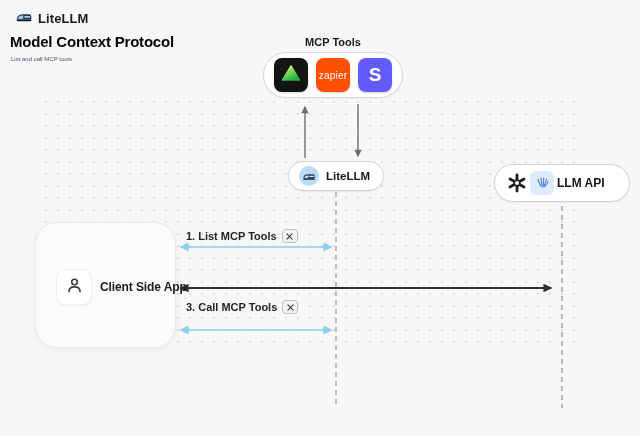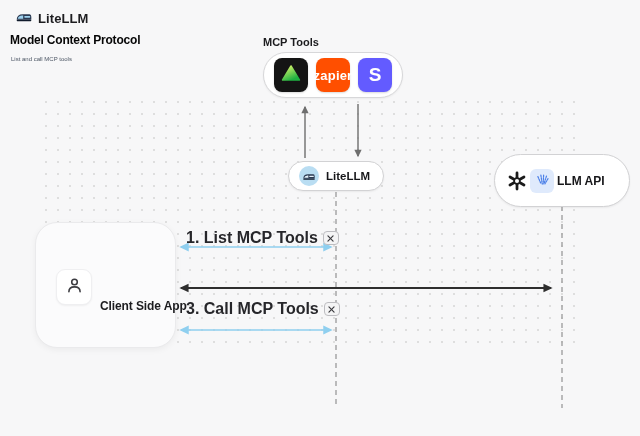--- a/index.html
+++ b/index.html
@@ -8,65 +8,65 @@
 
   .dot-grid { position:absolute; left:40px; top:96px; width:545px; height:254px;
     background-image:radial-gradient(#dedede 1px, transparent 1.2px);
     background-size:12px 12px; z-index:0; }
 
   .wires { position:absolute; left:0; top:0; z-index:1; }
 
   
   .brand { position:absolute; left:15px; top:9px; display:flex; align-items:center; gap:5px; z-index:2; }
   .brand-text { font-size:13px; font-weight:700; color:#1d1d20; letter-spacing:.1px; }
-  .page-title { position:absolute; left:10px; top:33px; font-size:12px; font-weight:800; color:#060606; letter-spacing:-.2px; z-index:2; }
+  .page-title { position:absolute; left:10px; top:33px; font-size:15px; font-weight:800; color:#060606; letter-spacing:-.2px; z-index:2; }
   .page-subtitle { position:absolute; left:11px; top:56px; font-size:6px; color:#4b5563; z-index:2; }
 
   
-  .mcp-label { position:absolute; left:263px; top:36px; width:140px; text-align:left;
+  .mcp-label { position:absolute; left:263px; top:36px; width:140px; text-align:center;
     font-size:11px; font-weight:600; color:#1b1b1e; z-index:2; }
   .mcp-box { position:absolute; left:263px; top:52px; width:140px; height:46px; background:#fff;
     border:1px solid #d7d7d9; border-radius:23px; box-shadow:0 1px 2px rgba(0,0,0,.05);
     display:flex; align-items:center; justify-content:center; gap:8px; z-index:2; }
   .tool-tile { width:34px; height:34px; border-radius:8px; display:flex; align-items:center;
     justify-content:center; box-shadow:0 1px 2px rgba(0,0,0,.15); }
   .tile-black { background:#141414; }
   .tile-zapier { background:#ff4f00; }
   .tile-stripe { background:#635bff; }
-  .zapier-word { color:#fff; font-size:13px; font-weight:700; letter-spacing:.2px; }
+  .zapier-word { color:#fff; font-size:10px; font-weight:400; letter-spacing:.2px; }
   .stripe-s { color:#fff; font-size:19px; font-weight:800; line-height:1; padding-bottom:2px; }
 
   
   .pill { position:absolute; background:#fff; border:1px solid #d2d2d4; border-radius:999px;
     box-shadow:0 1px 2px rgba(0,0,0,.06); display:flex; align-items:center; z-index:2; }
   .litellm-node { left:288px; top:161px; width:96px; height:30px; padding:0 10px; gap:7px; }
   .litellm-icon-circle { width:20px; height:20px; border-radius:50%; background:#b9ddf2;
     display:flex; align-items:center; justify-content:center; flex:none; }
   .node-label { font-size:11.5px; font-weight:700; color:#17171a; }
 
-  .llmapi-node { left:494px; top:154px; width:136px; height:53px; padding:0 9px; }
+  .llmapi-node { left:494px; top:164px; width:136px; height:38px; padding:0 9px; }
   .openai-wrap { width:26px; height:26px; border-radius:7px; background:#fff;
     display:flex; align-items:center; justify-content:center; flex:none; }
   .bluehand-wrap { width:24px; height:24px; border-radius:6px; background:#dfeafc;
     display:flex; align-items:center; justify-content:center; flex:none; }
   .llmapi-label { font-size:12px; font-weight:700; color:#17171a; margin-left:3px; }
 
   
   .client-box { position:absolute; left:35px; top:222px; width:141px; height:126px;
     background:#fbfbfc; border:1px solid #eaeaec; border-radius:22px;
     box-shadow:0 2px 6px rgba(0,0,0,.05); z-index:2; }
   .client-icon-box { position:absolute; left:20px; top:46px; width:36px; height:36px;
     background:#fff; border:1px solid #efeff1; border-radius:9px;
     box-shadow:0 1px 2px rgba(0,0,0,.05); display:flex; align-items:center; justify-content:center; }
   .client-label { position:absolute; left:64px; top:57px; font-size:12px; font-weight:600;
-    color:#1c1c1f; letter-spacing:-.1px; white-space:nowrap;margin-top:19px; }
+    color:#1c1c1f; letter-spacing:-.1px; white-space:nowrap; }
 
   
   .arrow-label { position:absolute; display:flex; align-items:center; gap:5px;
-    font-size:16px; font-weight:600; color:#26262a; z-index:2; white-space:nowrap;text-align:right; }
+    font-size:11px; font-weight:600; color:#26262a; z-index:2; white-space:nowrap;text-align:right; }
   .arrow-label.muted { color:#9b9b9f; font-weight:500; }
   .tool-badge { display:inline-flex; align-items:center; justify-content:center;
     width:16px; height:14px; border:1px solid #bdbdc1; border-radius:4px; background:#f4f4f5; }
   .lbl-1 { left:186px; top:229px; }
   .lbl-2 { left:186px; top:271px; }
   .lbl-3 { left:186px; top:300px; }
 </style>
 </head>
 <body>
 

